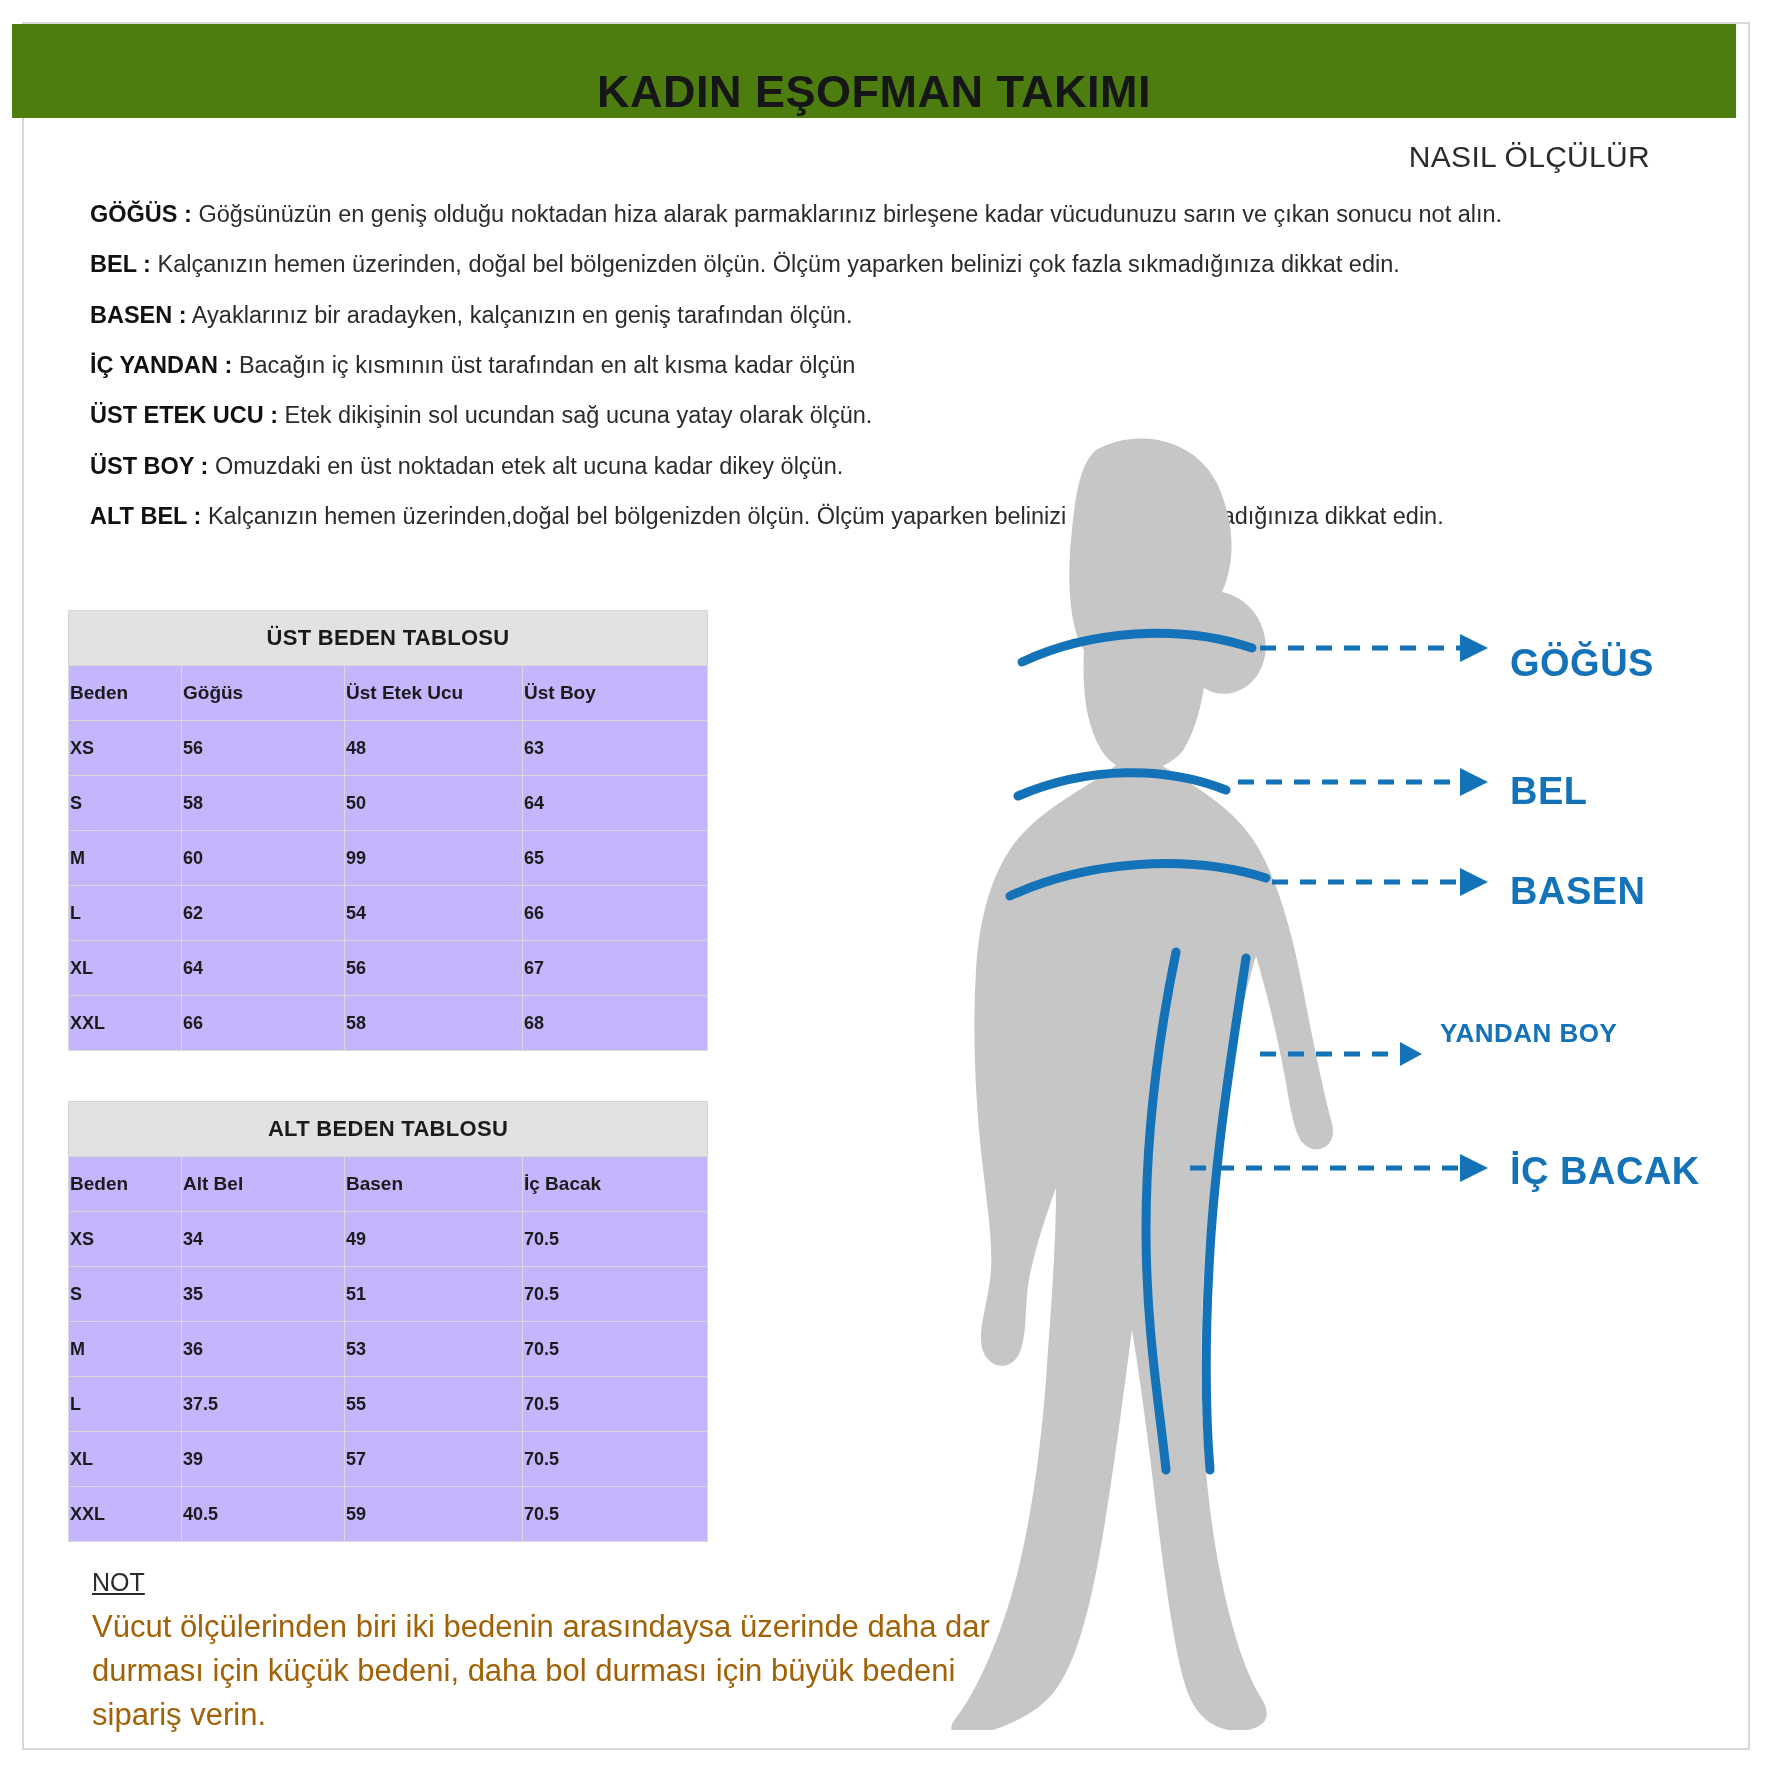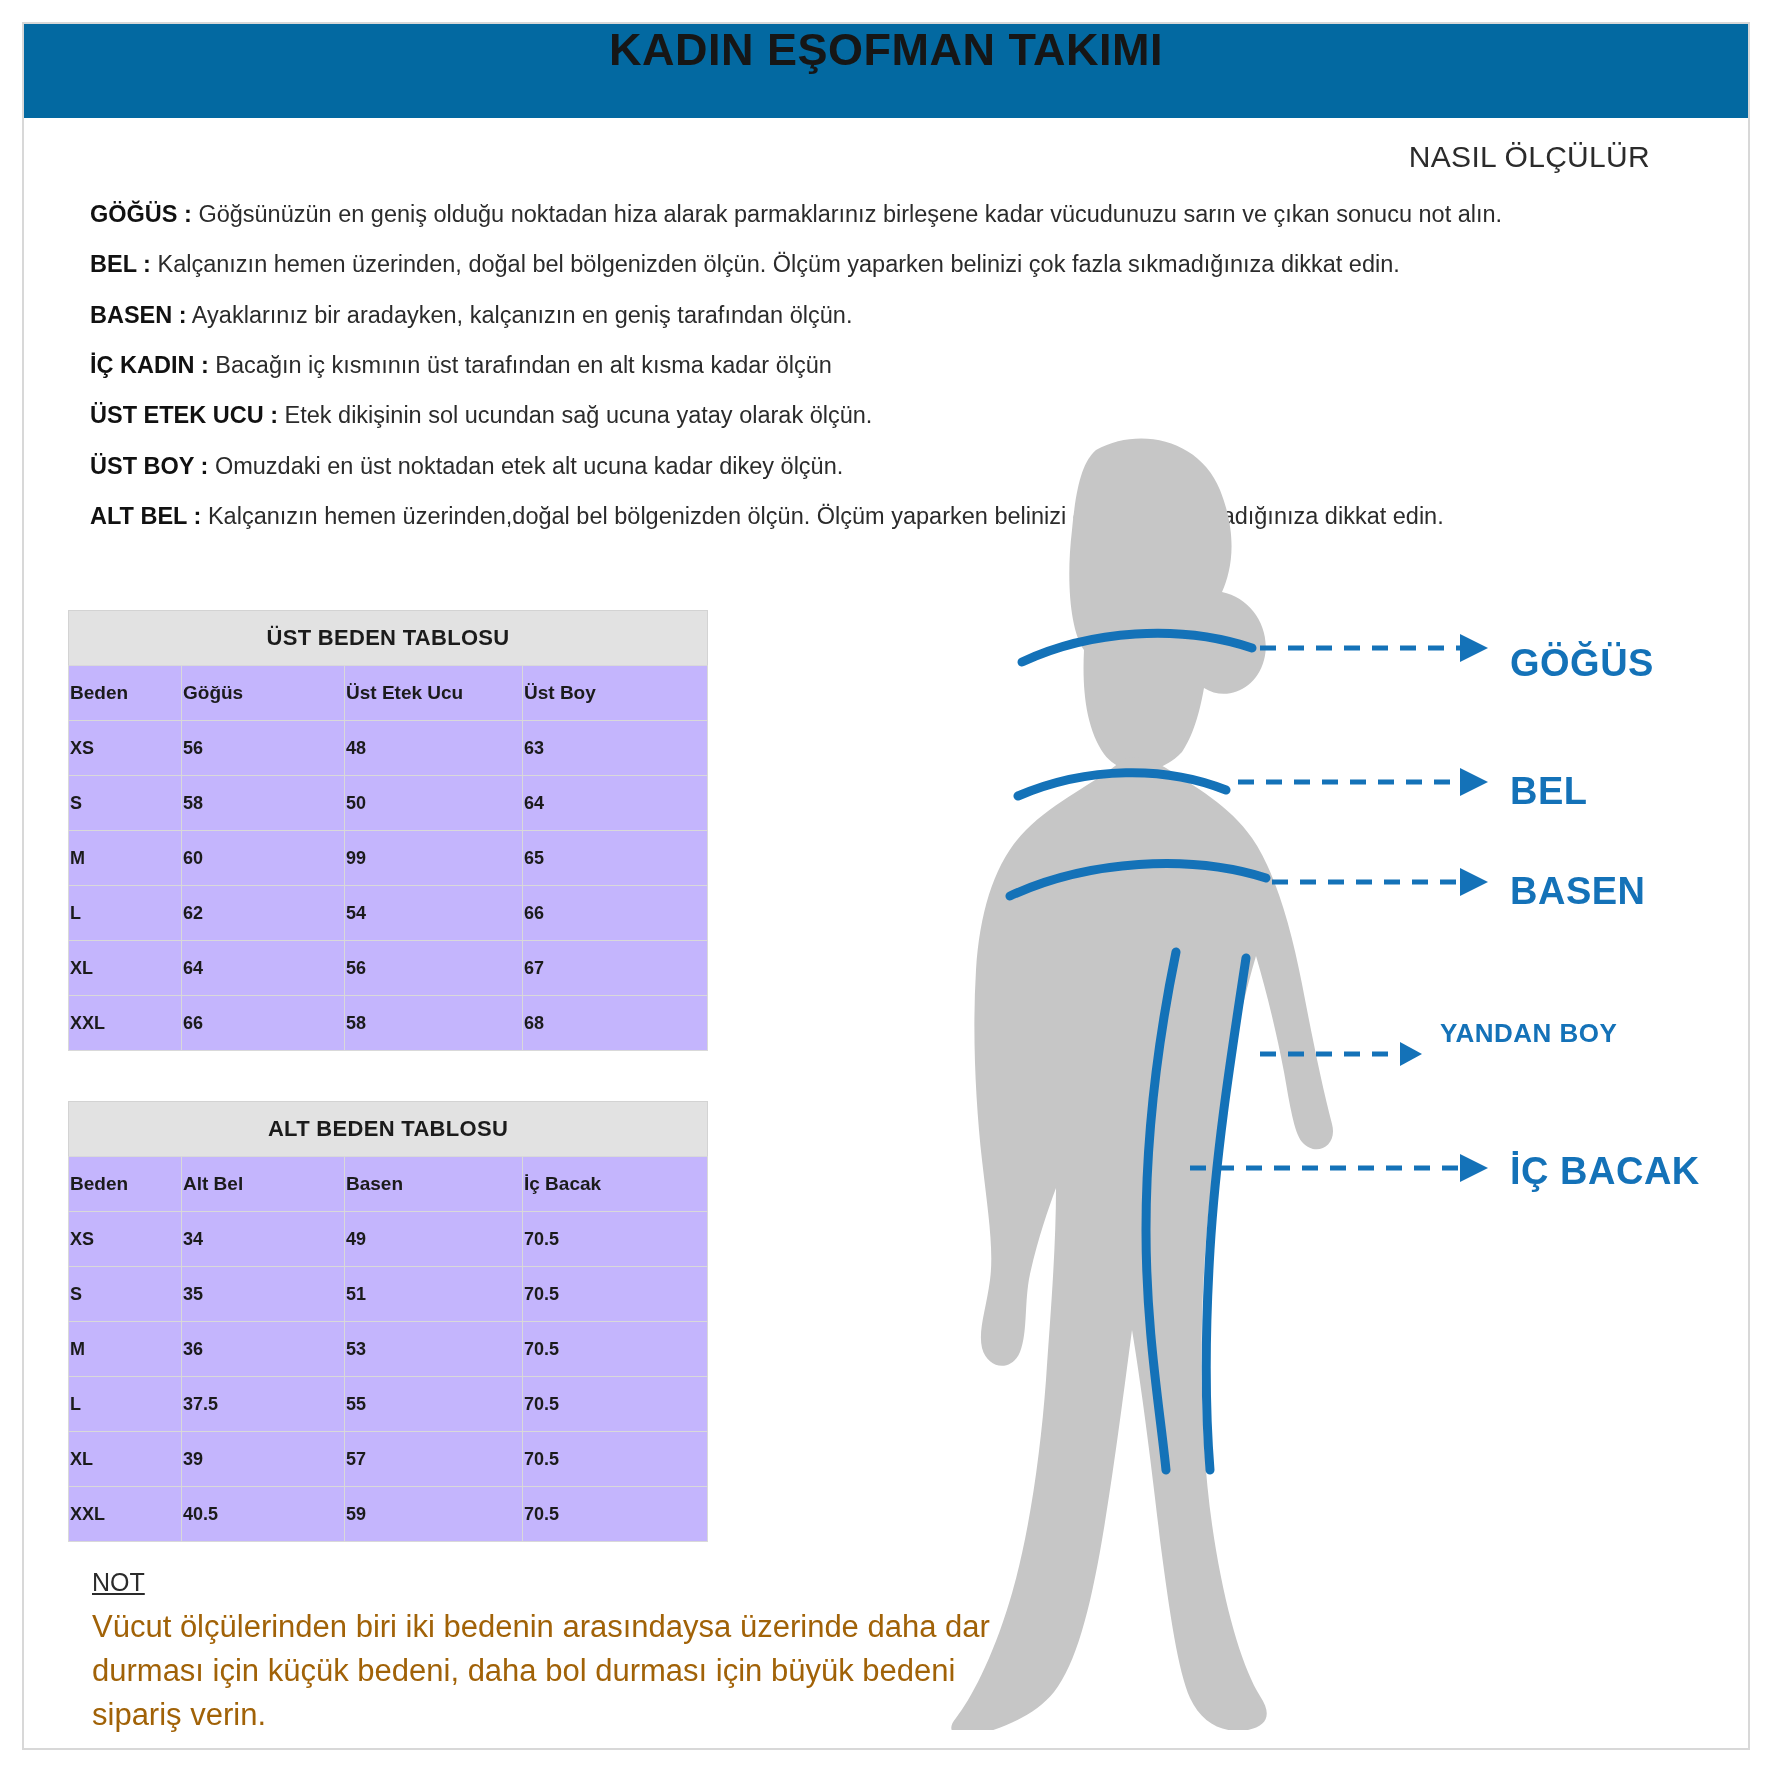--- a/index.html
+++ b/index.html
@@ -23,27 +23,27 @@
     position: absolute;
     left: 22px;
     top: 22px;
     width: 1728px;
     height: 1728px;
     border: 2px solid #d8d8d8;
     box-sizing: border-box;
   }
   .title-bar {
     position: absolute;
-    left: 24px;
+    left: 12px;
     top: 24px;
     width: 1724px;
     height: 94px;
-    background: #0369a1;
+    background: #4d7c0f;
     display: flex;
-    align-items: flex-start;
+    align-items: flex-end;
     justify-content: center;
   }
   .title-bar h1 {
     margin: 0;
     font-size: 45px;
     font-weight: bold;
     letter-spacing: 0.5px;
     color: #161616;
   }
   .content {
@@ -194,21 +194,21 @@
       </div>
       <div class="measure-row">
         <span class="term">BEL :</span>
         <span>Kalçanızın hemen üzerinden, doğal bel bölgenizden ölçün. Ölçüm yaparken belinizi çok fazla sıkmadığınıza dikkat edin.</span>
       </div>
       <div class="measure-row">
         <span class="term">BASEN :</span>
         <span>Ayaklarınız bir aradayken, kalçanızın en geniş tarafından ölçün.</span>
       </div>
       <div class="measure-row">
-        <span class="term">İÇ KADIN :</span>
+        <span class="term">İÇ YANDAN :</span>
         <span>Bacağın iç kısmının üst tarafından en alt kısma kadar ölçün</span>
       </div>
       <div class="measure-row">
         <span class="term">ÜST ETEK UCU :</span>
         <span>Etek dikişinin sol ucundan sağ ucuna yatay olarak ölçün.</span>
       </div>
       <div class="measure-row">
         <span class="term">ÜST BOY :</span>
         <span>Omuzdaki en üst noktadan etek alt ucuna kadar dikey ölçün.</span>
       </div>

